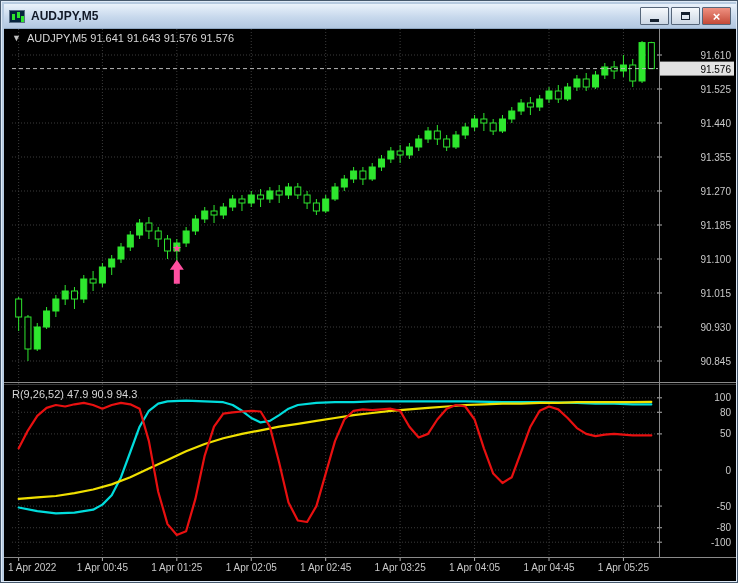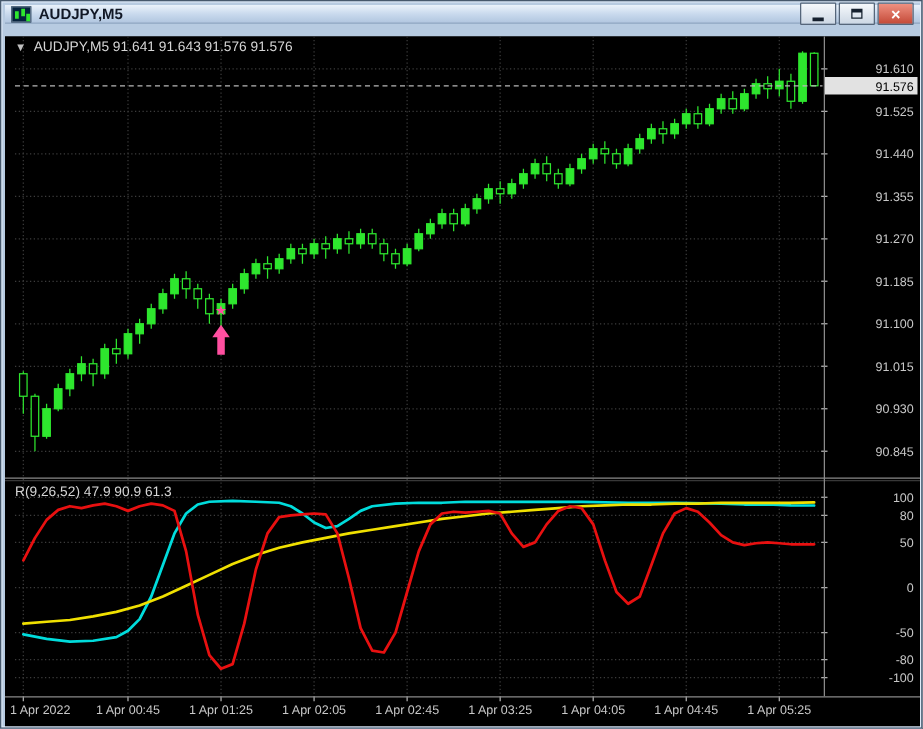--- a/index.html
+++ b/index.html
@@ -1,21 +1,21 @@
 <!DOCTYPE html>
 <html><head>
 <meta charset="utf-8">
 <style>
   * { margin:0; padding:0; box-sizing:border-box; }
   html,body { width:738px; height:583px; overflow:hidden; background:#9aa7b5;
               font-family:"Liberation Sans", sans-serif; }
   .window { position:relative; width:738px; height:583px;
             background:#b7cbe1; border:1px solid #46586c;
             box-shadow: inset 0 0 0 1px #dfeaf7; }
-  .titlebar { position:absolute; left:3px; top:3px; width:732px; height:15px;
+  .titlebar { position:absolute; left:3px; top:3px; width:732px; height:25px;
               background:linear-gradient(#eaf2fb, #c7d8ec 55%, #b2c7e0);
               border-bottom:1px solid #8fa6c1;
               display:flex; align-items:center; padding:0 5px; cursor:default; }
   .title-icon { width:16px; height:13px; margin-right:6px; background:#06233d;
                 border:1px solid #5a7087; position:relative; flex:0 0 auto; }
   .title-icon::before { content:""; position:absolute; left:2px; bottom:2px;
                 width:3px; height:6px; background:#2ee62e;
                 box-shadow:5px -2px 0 #2ee62e, 9px 2px 0 #2ee62e; }
   .title { font-size:12px; font-weight:bold; color:#111826; }
   .win-buttons { margin-left:auto; display:flex; gap:2px; }
@@ -295,15 +295,15 @@
           <line x1="0" y1="353.5" x2="732" y2="353.5" stroke="#8a8a8a"></line>
           <line x1="0" y1="355.5" x2="732" y2="355.5" stroke="#383838"></line>
           <line x1="655.5" y1="0" x2="655.5" y2="528" stroke="#8a8a8a"></line>
           <line x1="0" y1="528.5" x2="732" y2="528.5" stroke="#8a8a8a"></line>
         </g>
       </svg>
     <div class="ohlc-header">
       <span class="arrow">▼</span>
       <span>AUDJPY,M5 91.641 91.643 91.576 91.576</span>
     </div>
-    <div class="indicator-label">R(9,26,52) 47.9 90.9 61.3</div>
+    <div class="indicator-label">R(9,26,52) 47.9 90.9 94.3</div>
   </div>
 </div>
 
 </body></html>

